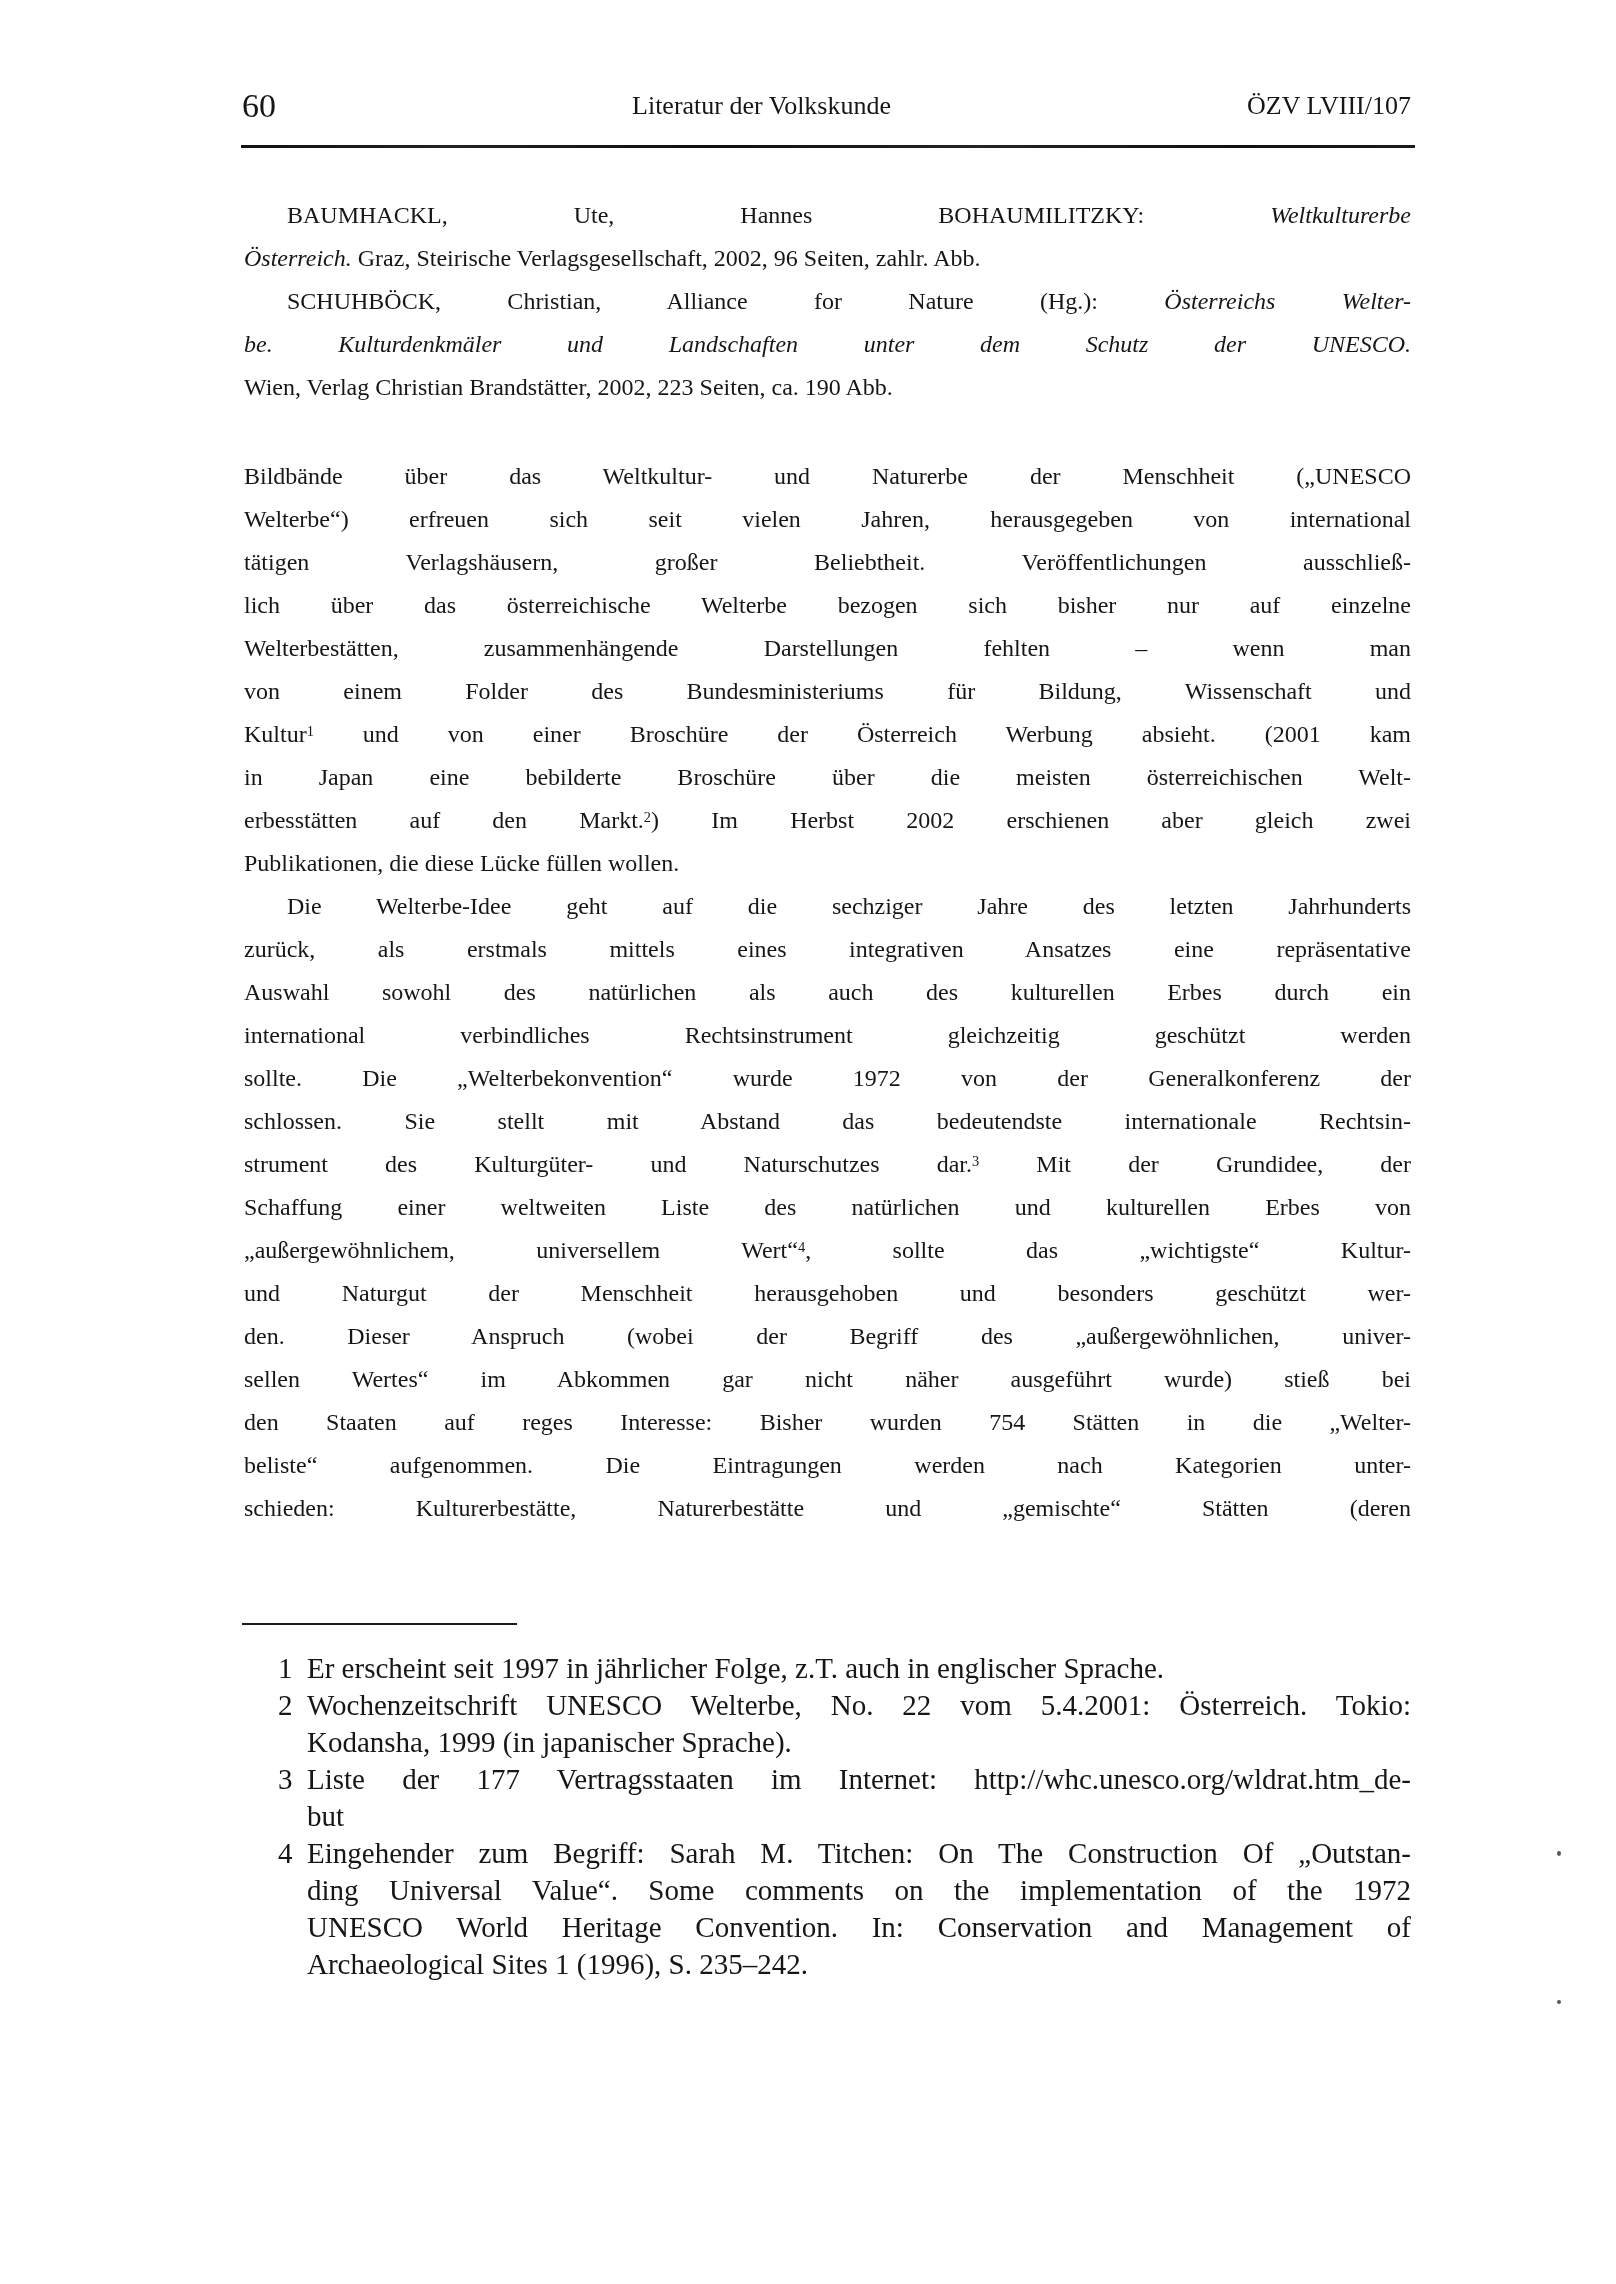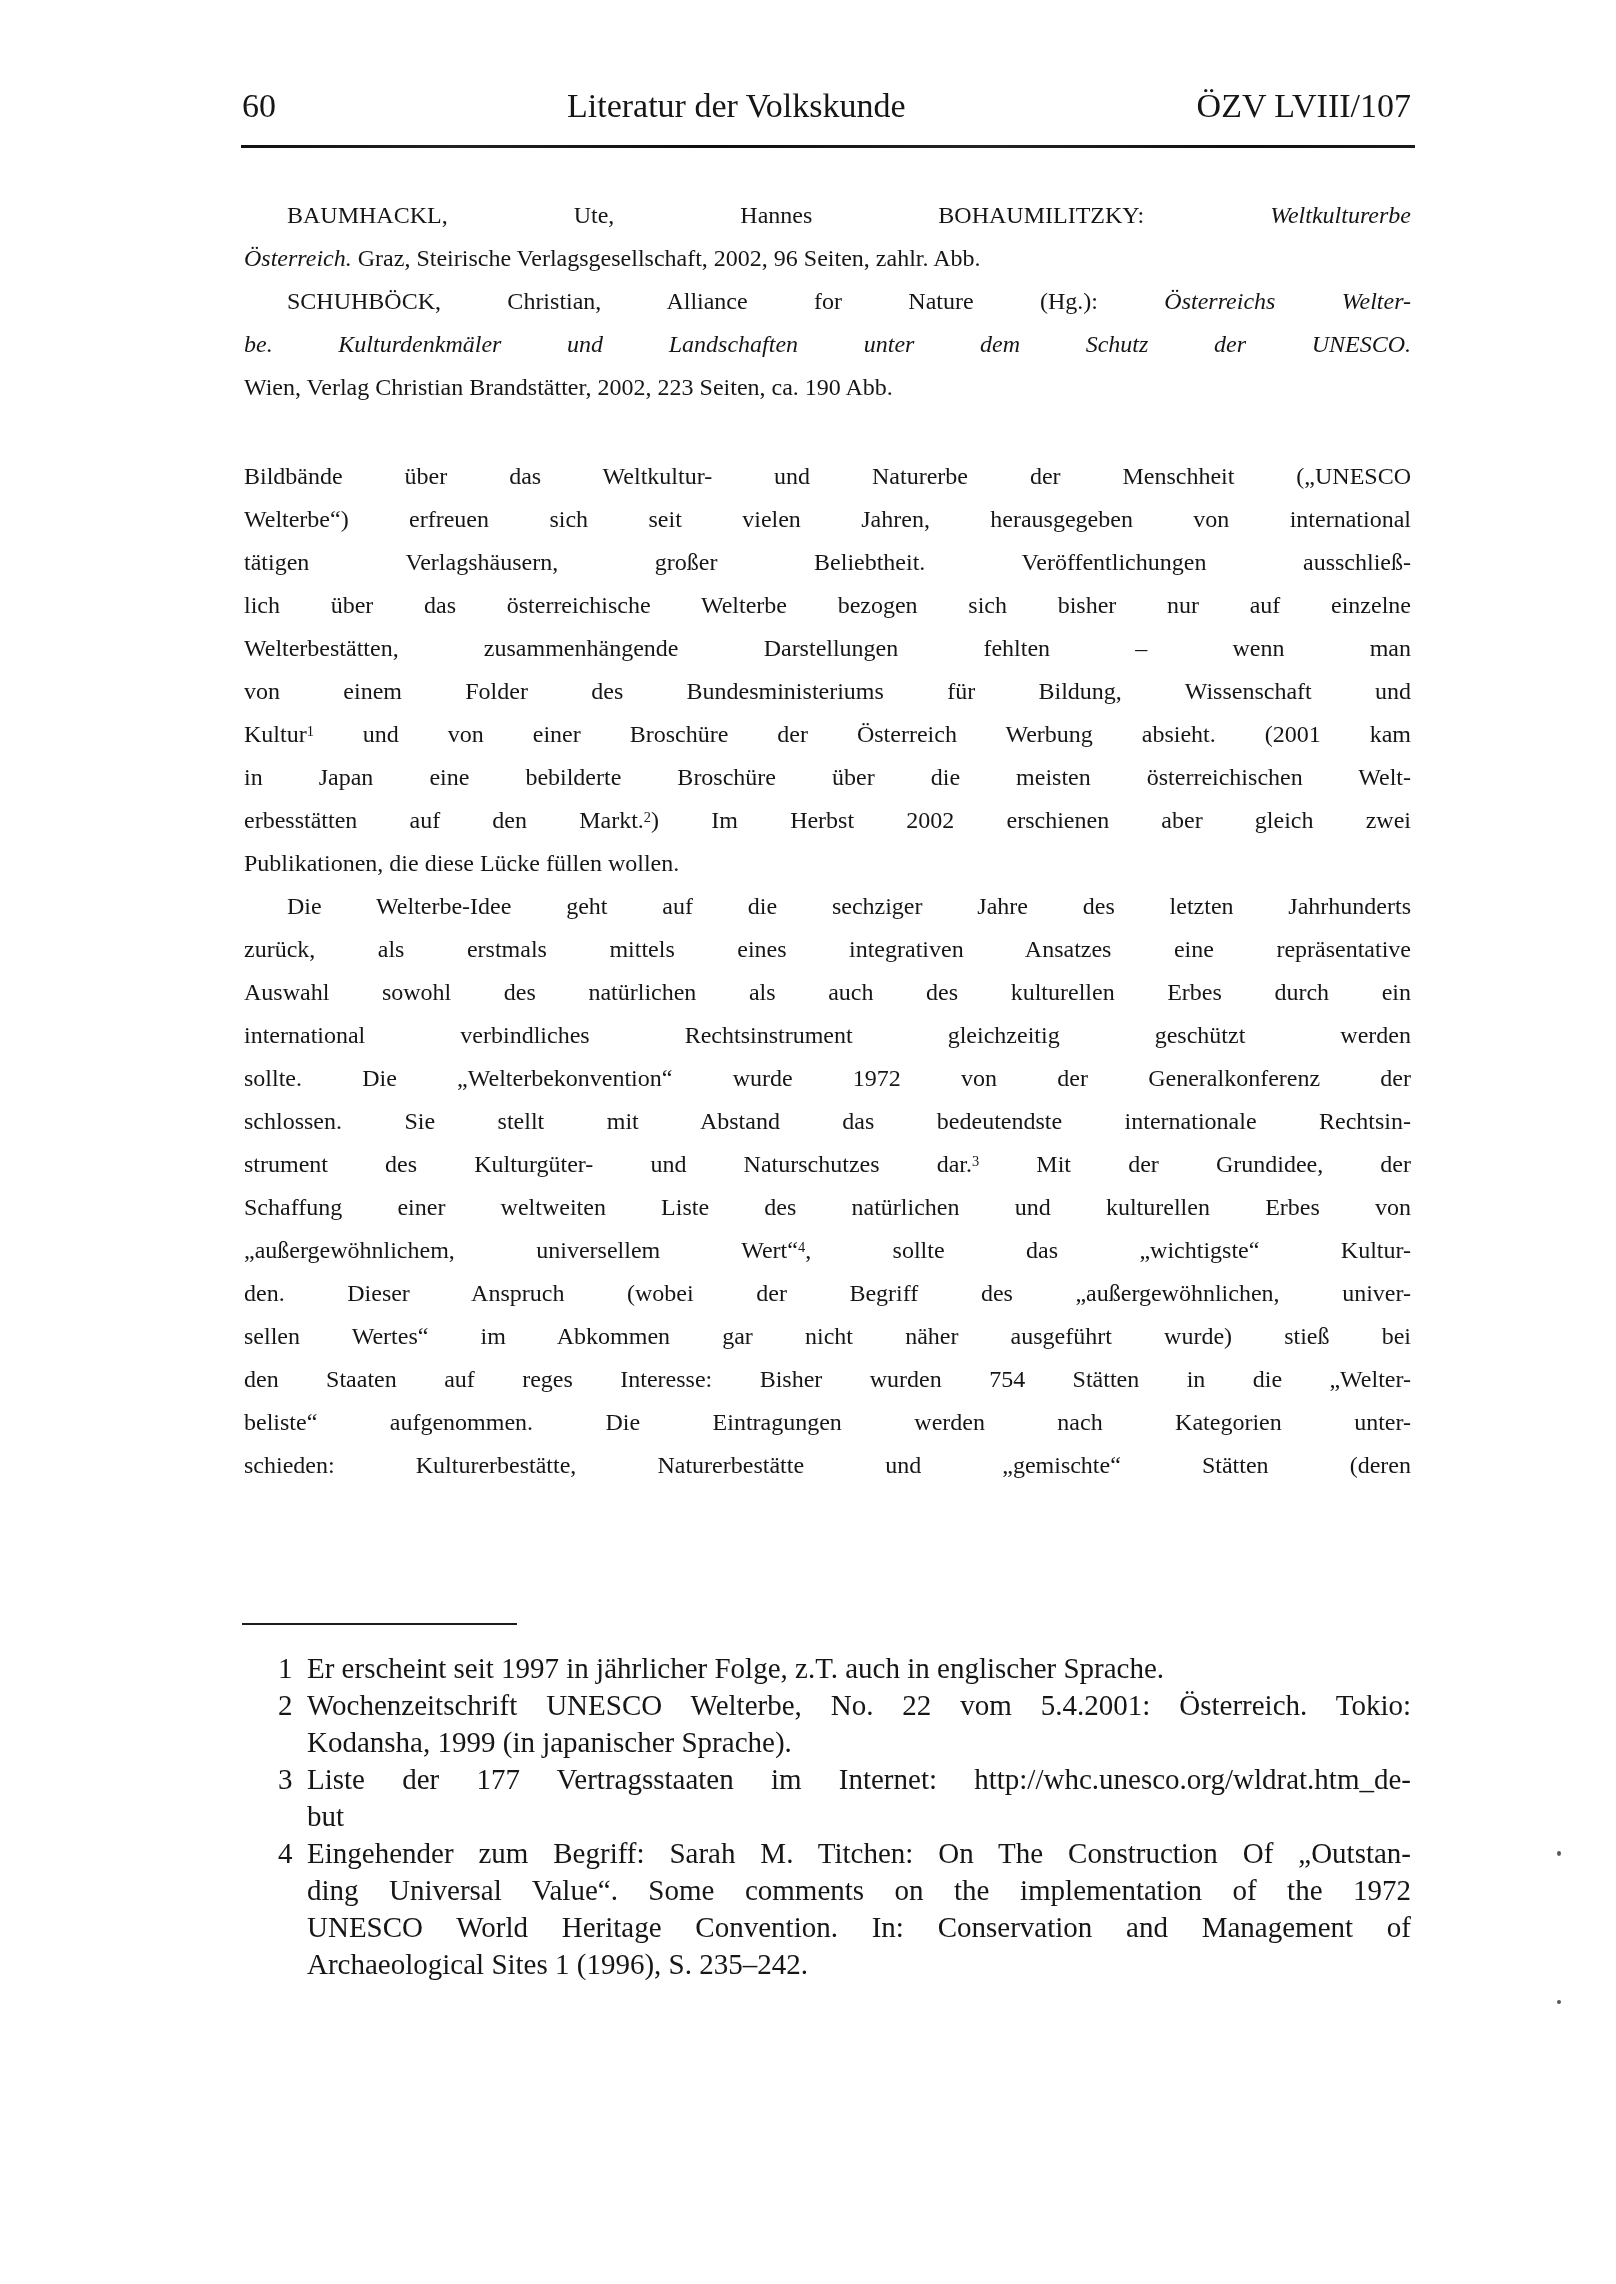--- a/index.html
+++ b/index.html
@@ -9,21 +9,21 @@
     background:#ffffff;
     font-family:"Liberation Serif","DejaVu Serif",serif;
     color:#161616;
     overflow:hidden;
   }
   .page-header{
     position:absolute;left:242px;top:87px;width:1169px;
     display:flex;justify-content:space-between;align-items:center;
   }
   .hdr-num{font-size:34px;line-height:37px;}
-  .hdr-center,.hdr-right{font-size:34px;line-height:37px;}
+  .hdr-center,.hdr-right{font-size:26px;line-height:37px;}
   .header-rule{
     position:absolute;left:241px;top:145px;width:1174px;height:3.2px;
     background:linear-gradient(90deg,#111 0%,#222 18%,#0e0e0e 40%,#242424 63%,#101010 85%,#1b1b1b 100%);
   }
   #bibliography{position:absolute;left:244px;top:194px;width:1167px;}
   #body-text{position:absolute;left:244px;top:455px;width:1167px;}
   .line{
     font-size:24px;line-height:43px;height:43px;
     white-space:normal;text-align:left;
   }
@@ -85,20 +85,21 @@
       <div class="line"><span>Publikationen, die diese Lücke füllen wollen.</span></div>
       <div class="line justify indent"><span>Die Welterbe-Idee geht auf die sechziger Jahre des letzten Jahrhunderts</span></div>
       <div class="line justify"><span>zurück, als erstmals mittels eines integrativen Ansatzes eine repräsentative</span></div>
       <div class="line justify"><span>Auswahl sowohl des natürlichen als auch des kulturellen Erbes durch ein</span></div>
       <div class="line justify"><span>international verbindliches Rechtsinstrument gleichzeitig geschützt werden</span></div>
       <div class="line justify"><span>sollte. Die „Welterbekonvention“ wurde 1972 von der Generalkonferenz der</span></div>
       <div class="line justify"><span>schlossen. Sie stellt mit Abstand das bedeutendste internationale Rechtsin-</span></div>
       <div class="line justify"><span>strument des Kulturgüter- und Naturschutzes dar.</span><sup>3</sup><span> Mit der Grundidee, der</span></div>
       <div class="line justify"><span>Schaffung einer weltweiten Liste des natürlichen und kulturellen Erbes von</span></div>
       <div class="line justify"><span>„außergewöhnlichem, universellem Wert“</span><sup>4</sup><span>, sollte das „wichtigste“ Kultur-</span></div>
+      <div class="line justify"><span>und Naturgut der Menschheit herausgehoben und besonders geschützt wer-</span></div>
       <div class="line justify"><span>den. Dieser Anspruch (wobei der Begriff des „außergewöhnlichen, univer-</span></div>
       <div class="line justify"><span>sellen Wertes“ im Abkommen gar nicht näher ausgeführt wurde) stieß bei</span></div>
       <div class="line justify"><span>den Staaten auf reges Interesse: Bisher wurden 754 Stätten in die „Welter-</span></div>
       <div class="line justify"><span>beliste“ aufgenommen. Die Eintragungen werden nach Kategorien unter-</span></div>
       <div class="line justify"><span>schieden: Kulturerbestätte, Naturerbestätte und „gemischte“ Stätten (deren</span></div>
     </section>
 
   <div class="fn-rule"></div>
 
   <section id="footnotes">

